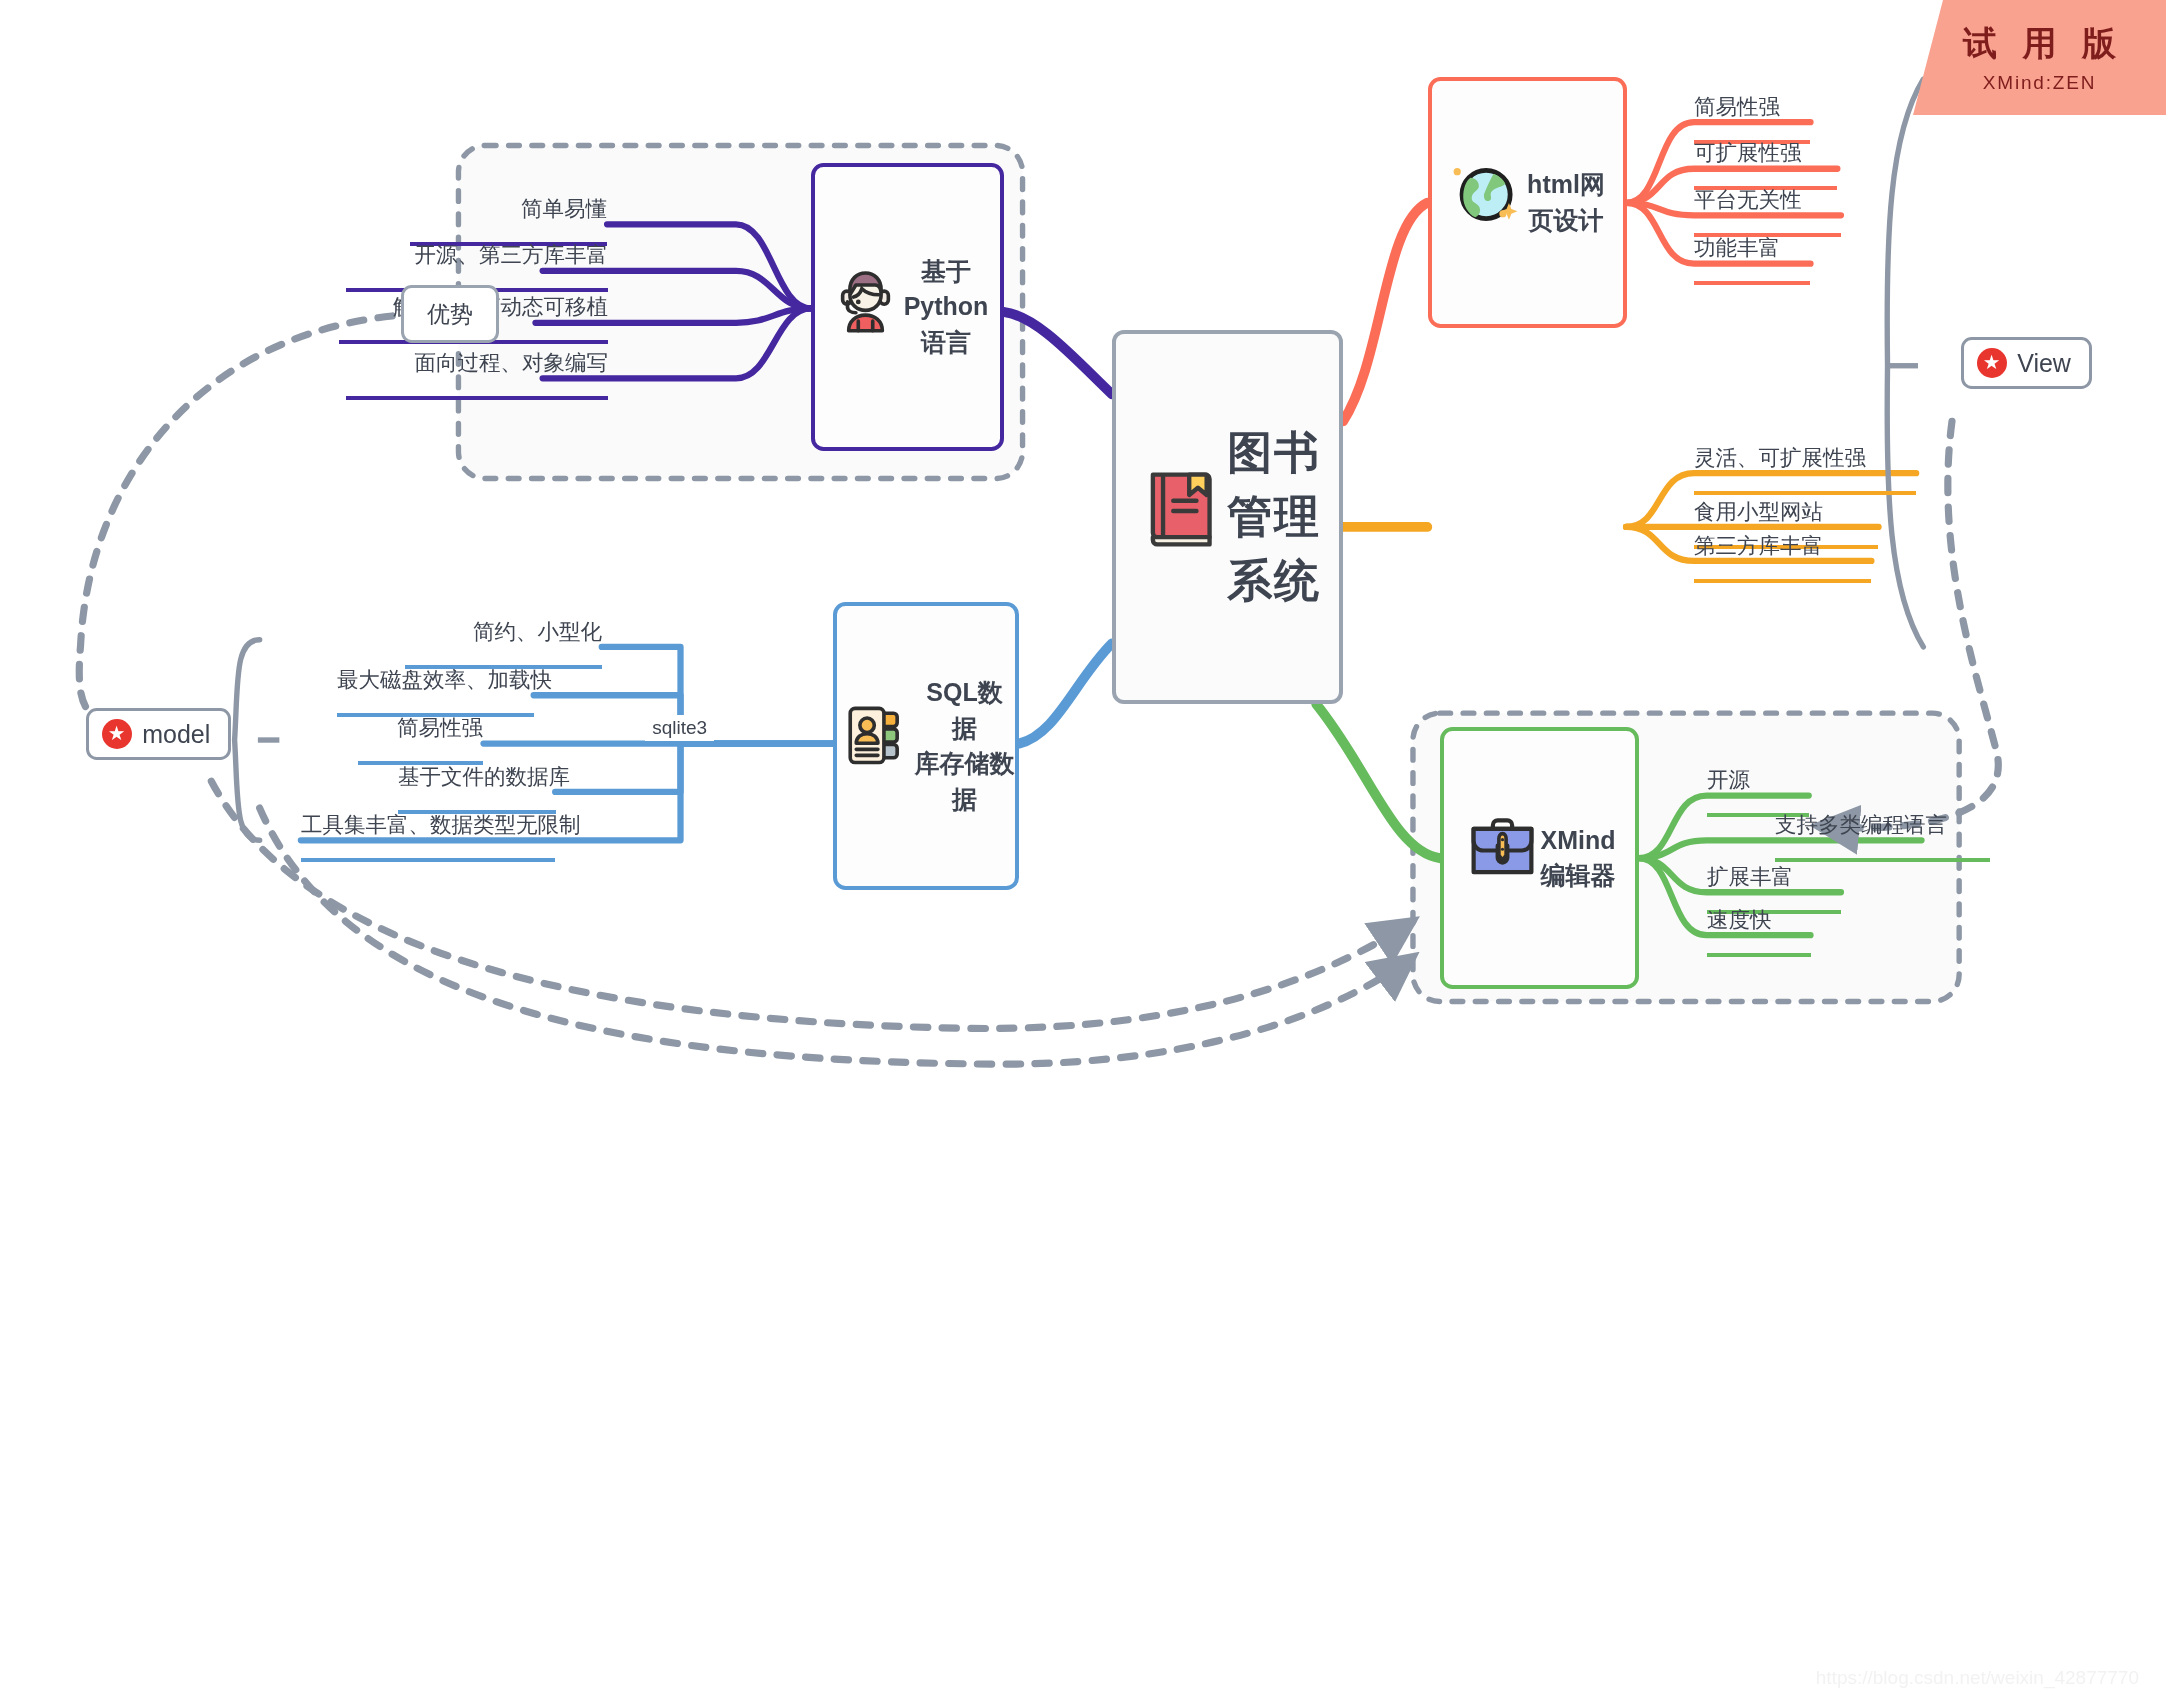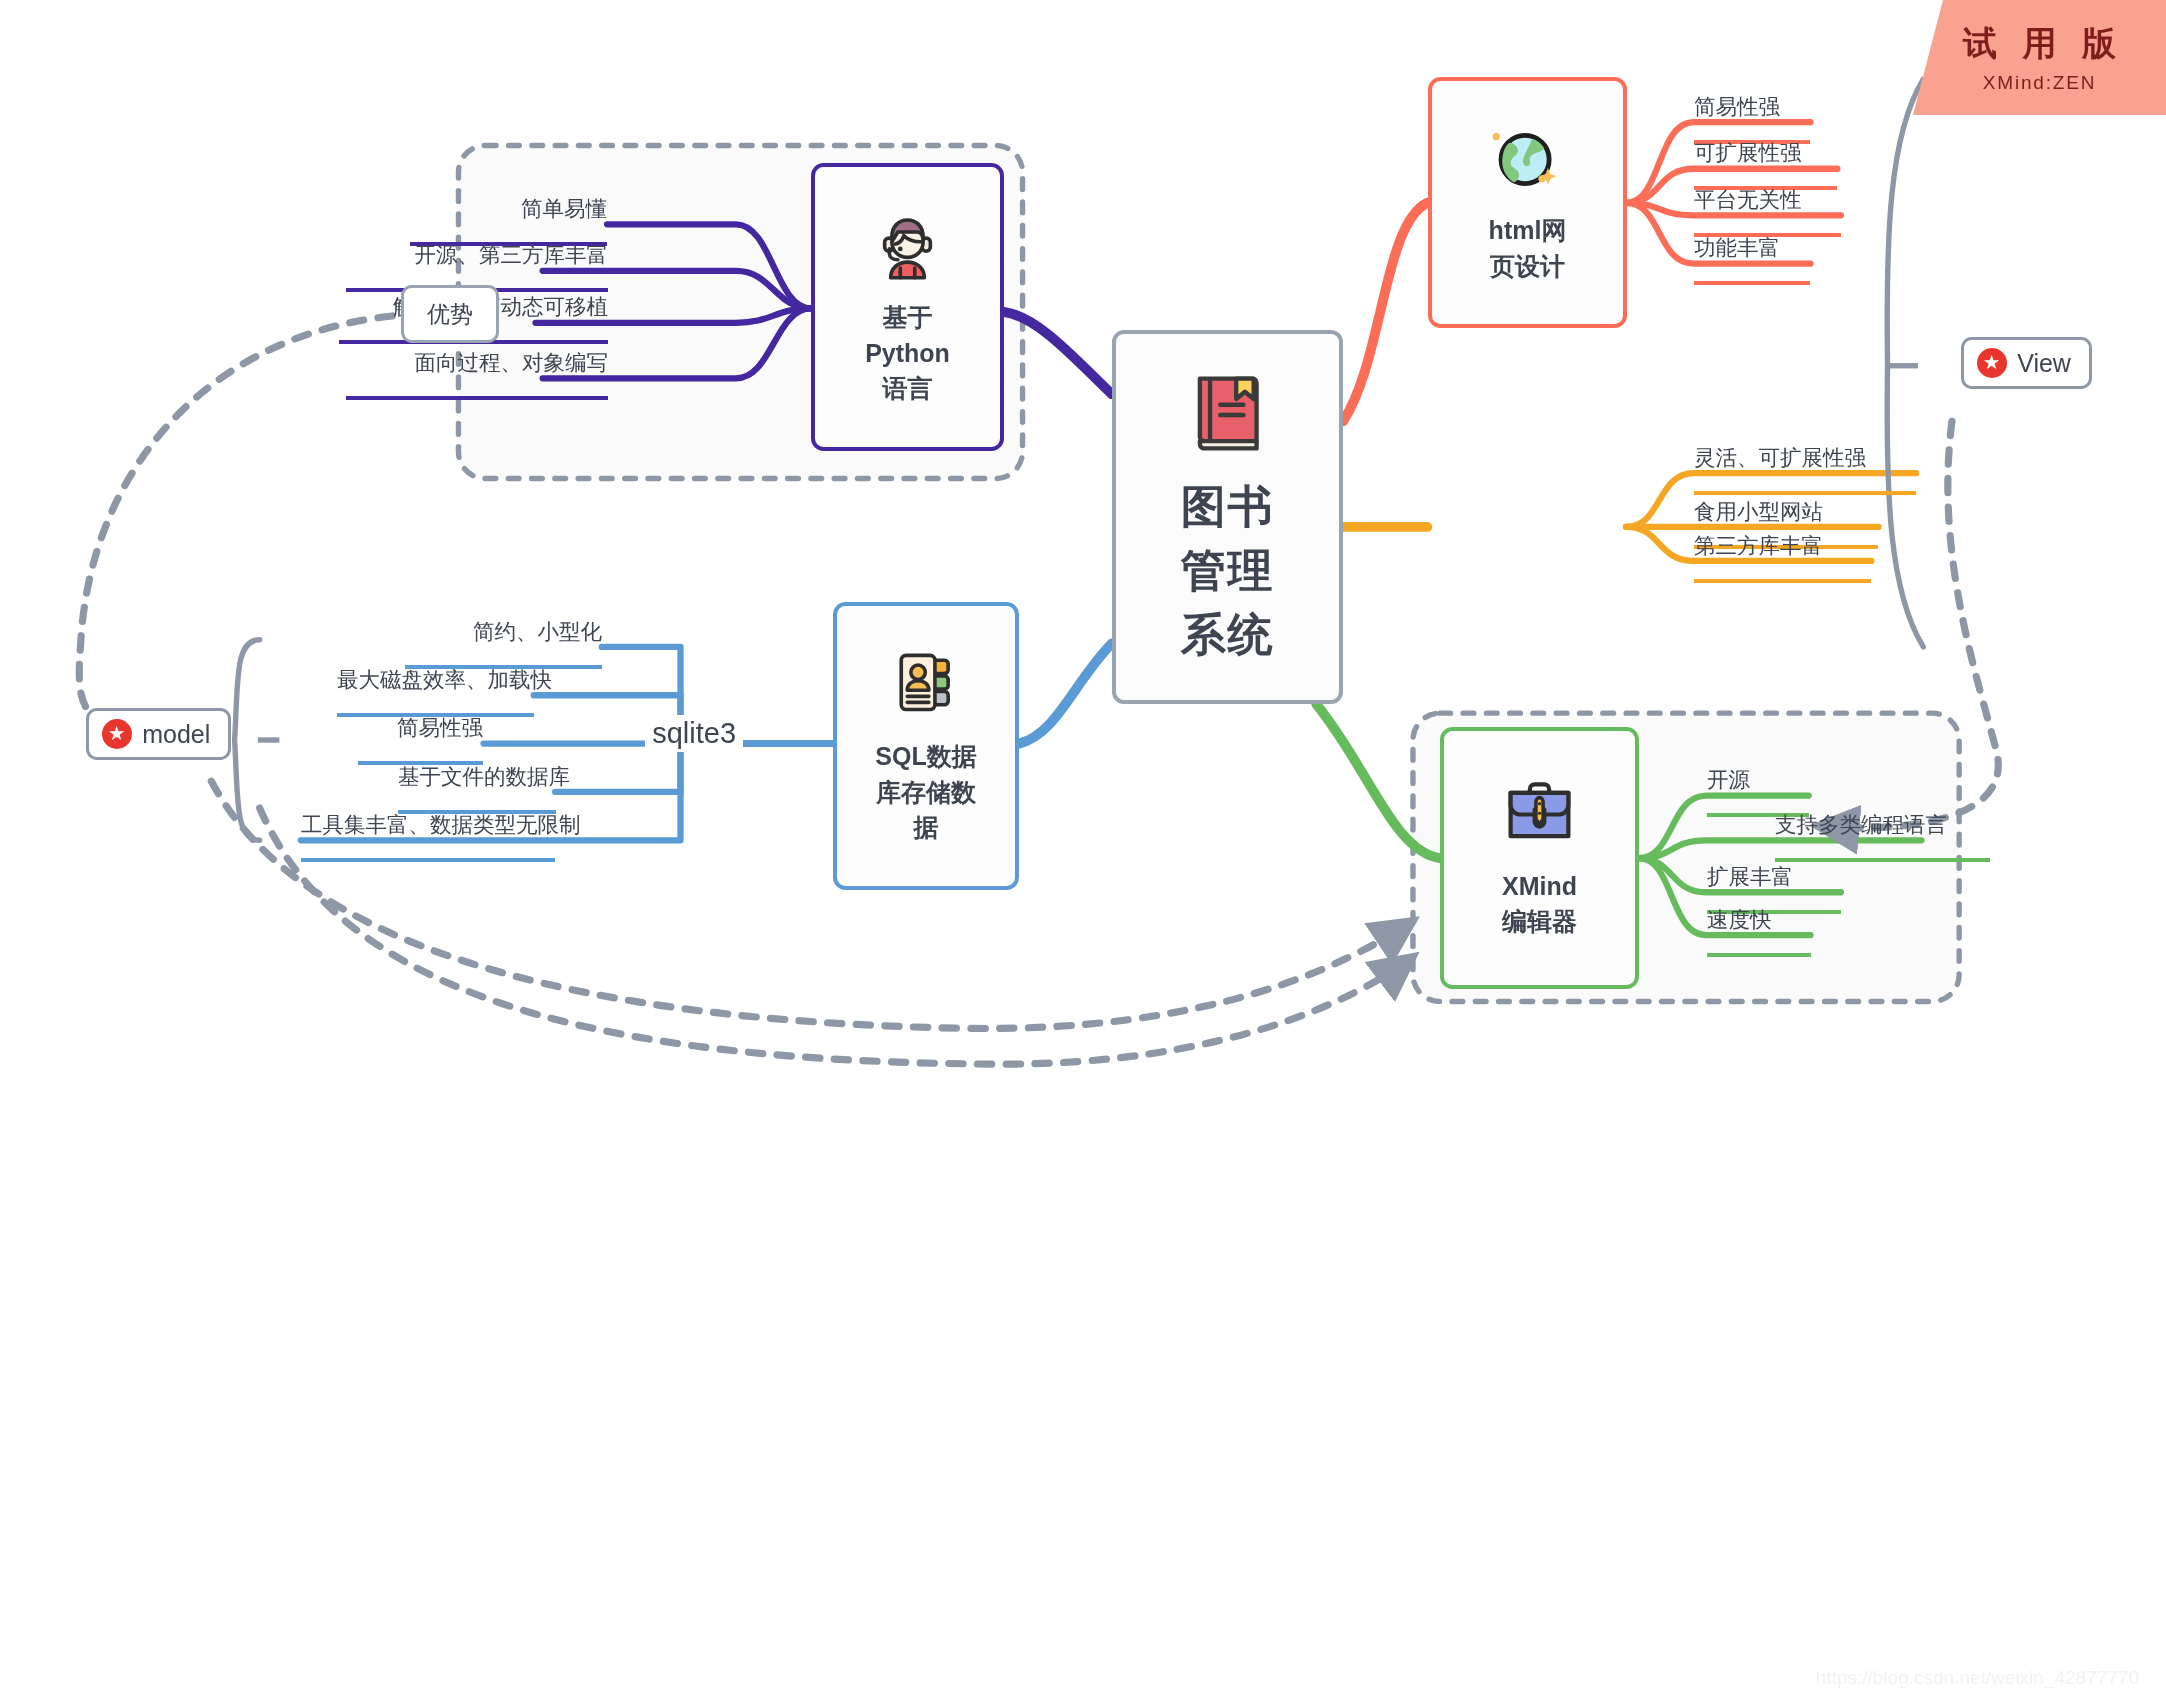--- a/index.html
+++ b/index.html
@@ -29,21 +29,21 @@
     pointer-events: none;
   }
 
   
   .node {
     position: absolute;
     box-sizing: border-box;
     background: #fdfdfd;
     border-radius: 12.5px;
     display: flex;
-    flex-direction: column;
+    flex-direction: row;
     align-items: center;
     justify-content: center;
   }
   .node .icon {
     display: block;
     margin-bottom: 12.5px;
   }
   .node .node-label {
     font-weight: bold;
     line-height: 1.42;
@@ -78,21 +78,21 @@
     white-space: nowrap;
     line-height: 1;
     padding-bottom: 21px;
   }
   .leaf.right { text-align: left; }
   .leaf.left  { text-align: right; }
 
   
   .edge-label {
     position: absolute;
-    font-size: 29px;
+    font-size: 19px;
     color: #3e4551;
     white-space: nowrap;
     background: #ffffff;
     padding: 1.8px 7.2px;
   }
 
   
   .marker-label {
     position: absolute;
     display: flex;

